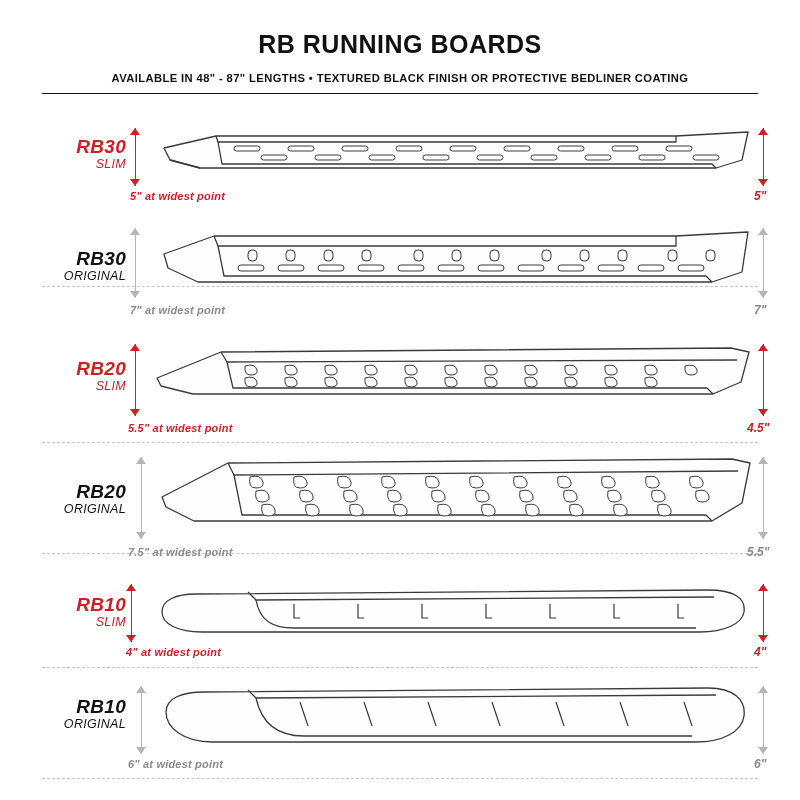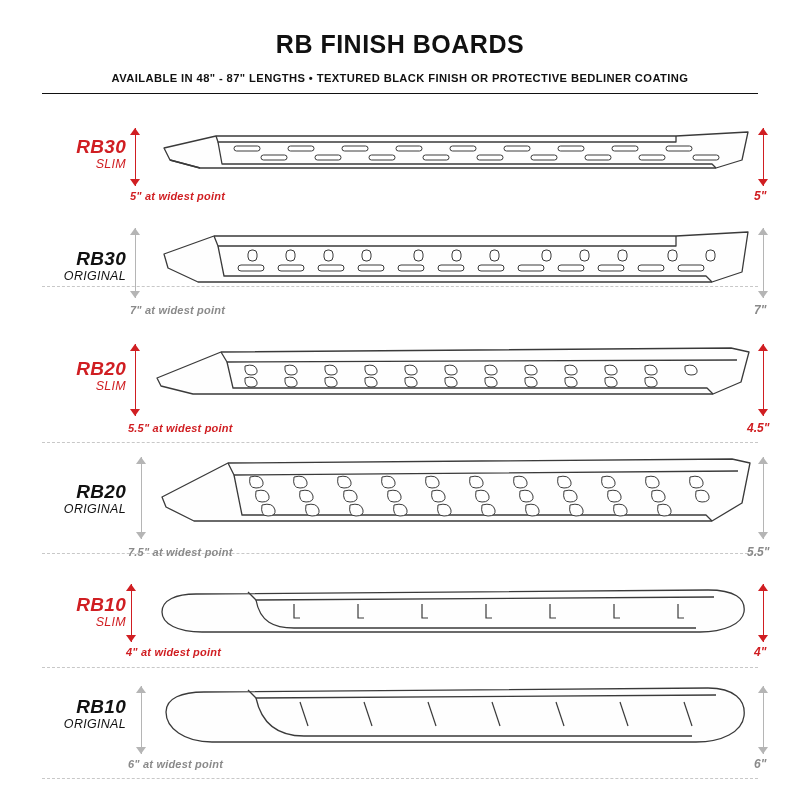--- a/index.html
+++ b/index.html
@@ -112,21 +112,21 @@
   .board-wrap {
     position: absolute;
   }
 </style>
 </head>
 <body>
 
 <div id="page">
 
   <div class="header">
-    <div class="title">RB FINISH BOARDS</div>
+    <div class="title">RB RUNNING BOARDS</div>
     <div class="subtitle">AVAILABLE IN 48" - 87" LENGTHS  •  TEXTURED BLACK FINISH OR PROTECTIVE BEDLINER COATING</div>
   </div>
   <div class="header-rule"></div>
 
   <div class="row" style="top:110px;height:95px">
 
     <div class="label" style="top:26px">
       <div class="model red">RB30</div>
       <div class="variant red">SLIM</div>
     </div>

